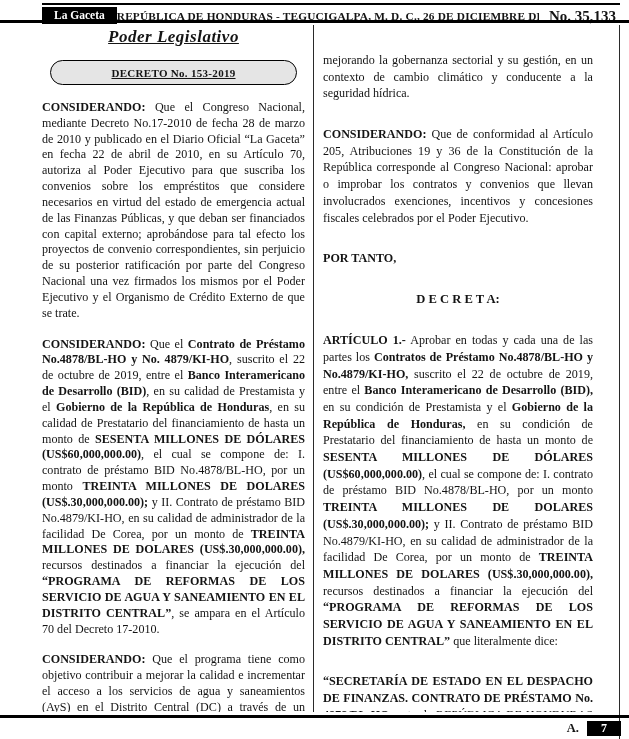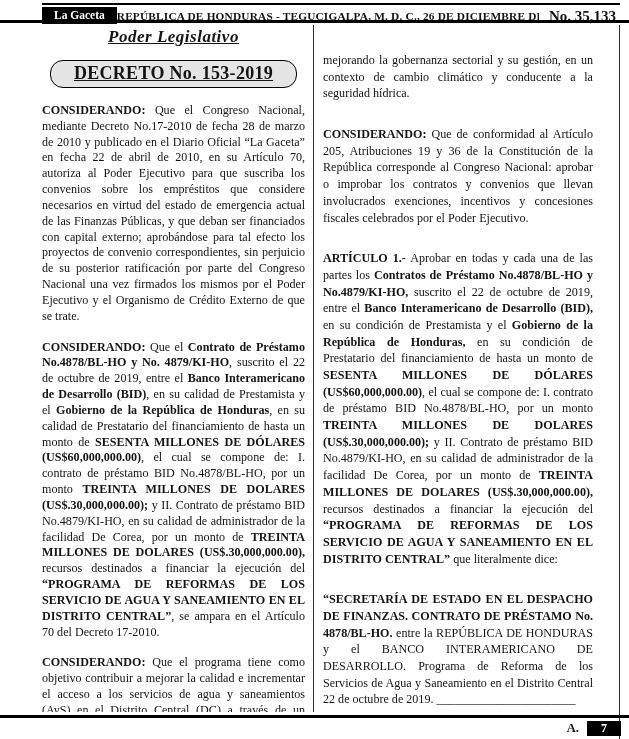--- a/index.html
+++ b/index.html
@@ -39,21 +39,21 @@
 
   .section-title {
     text-align:center; font-size:17px; font-weight:bold; font-style:italic;
     text-decoration:underline; margin:2px 0 0 0; letter-spacing:0.5px;
   }
   .decree-pill {
     margin:13px 8px 0 8px; border:1.5px solid #000; border-radius:13px;
     background:#e5e5e5; text-align:center; padding:2px 0 3px 0;
   }
   .decree-pill span {
-    font-weight:bold; font-size:18px; text-decoration:underline; letter-spacing:0.3px;
+    font-weight:bold; font-size:11px; text-decoration:underline; letter-spacing:0.3px;
   }
 
   p.body {
     font-size:12.1px; text-align:justify; margin-top:15px;
   }
   .col-left  p.body { line-height:1.31; }
   .col-right p.body { line-height:1.38; margin-top:24px; }
 
   p.congress { margin-top:21px; }
   p.first { margin-top:0; }
@@ -93,20 +93,22 @@
       <p class="body"><b>CONSIDERANDO:</b><span> Que el Congreso Nacional, mediante Decreto No.17-2010 de fecha 28 de marzo de 2010 y publicado en el Diario Oficial “La Gaceta” en fecha 22 de abril de 2010, en su Artículo 70, autoriza al Poder Ejecutivo para que suscriba los convenios sobre los empréstitos que considere necesarios en virtud del estado de emergencia actual de las Finanzas Públicas, y que deban ser financiados con capital externo; aprobándose para tal efecto los proyectos de convenio correspondientes, sin perjuicio de su posterior ratificación por parte del Congreso Nacional una vez firmados los mismos por el Poder Ejecutivo y el Organismo de Crédito Externo de que se trate.</span></p>
       <p class="body"><b>CONSIDERANDO:</b><span> Que el </span><b>Contrato de Préstamo No.4878/BL-HO y No. 4879/KI-HO</b><span>, suscrito el 22 de octubre de 2019, entre el </span><b>Banco Interamericano de Desarrollo (BID)</b><span>, en su calidad de Prestamista y el </span><b>Gobierno de la República de Honduras</b><span>, en su calidad de Prestatario del financiamiento de hasta un monto de </span><b>SESENTA MILLONES DE DÓLARES (US$60,000,000.00)</b><span>, el cual se compone de: I. contrato de préstamo BID No.4878/BL-HO, por un monto </span><b>TREINTA MILLONES DE DOLARES (US$.30,000,000.00);</b><span> y II. Contrato de préstamo BID No.4879/KI-HO, en su calidad de administrador de la facilidad De Corea, por un monto de </span><b>TREINTA MILLONES DE DOLARES (US$.30,000,000.00),</b><span> recursos destinados a financiar la ejecución del </span><b>“PROGRAMA DE REFORMAS DE LOS SERVICIO DE AGUA Y SANEAMIENTO EN EL DISTRITO CENTRAL”</b><span>, se ampara en el Artículo 70 del Decreto 17-2010.</span></p>
       <p class="body"><b>CONSIDERANDO:</b><span> Que el programa tiene como objetivo contribuir a mejorar la calidad e incrementar el acceso a los servicios de agua y saneamientos (AyS) en el Distrito Central (DC) a través de un proceso de reformas que permiten consolidar la municipalización de los servicios de AyS</span></p>
     </section>
 
     <div class="col-divider"></div>
 
     <section class="col-right">
       <p class="body first"><span>mejorando la gobernanza sectorial y su gestión, en un contexto de cambio climático y conducente a la seguridad hídrica.</span></p>
       <p class="body"><b>CONSIDERANDO:</b><span> Que de conformidad al Artículo 205, Atribuciones 19 y 36 de la Constitución de la República corresponde al Congreso Nacional: aprobar o improbar los contratos y convenios que llevan involucrados exenciones, incentivos y concesiones fiscales celebrados por el Poder Ejecutivo.</span></p>
+      <p class="body por-tanto"><b>POR TANTO,</b></p>
+      <p class="body decreta"><b>D E C R E T A:</b></p>
       <p class="body"><b>ARTÍCULO 1.-</b><span> Aprobar en todas y cada una de las partes los </span><b>Contratos de Préstamo No.4878/BL-HO y No.4879/KI-HO,</b><span> suscrito el 22 de octubre de 2019, entre el </span><b>Banco Interamericano de Desarrollo (BID),</b><span> en su condición de Prestamista y el </span><b>Gobierno de la República de Honduras,</b><span> en su condición de Prestatario del financiamiento de hasta un monto de </span><b>SESENTA MILLONES DE DÓLARES (US$60,000,000.00)</b><span>, el cual se compone de: I. contrato de préstamo BID No.4878/BL-HO, por un monto </span><b>TREINTA MILLONES DE DOLARES (US$.30,000,000.00);</b><span> y II. Contrato de préstamo BID No.4879/KI-HO, en su calidad de administrador de la facilidad De Corea, por un monto de </span><b>TREINTA MILLONES DE DOLARES (US$.30,000,000.00),</b><span> recursos destinados a financiar la ejecución del </span><b>“PROGRAMA DE REFORMAS DE LOS SERVICIO DE AGUA Y SANEAMIENTO EN EL DISTRITO CENTRAL”</b><span> que literalmente dice:</span></p>
       <p class="body"><b>“SECRETARÍA DE ESTADO EN EL DESPACHO DE FINANZAS. CONTRATO DE PRÉSTAMO No. 4878/BL-HO.</b><span> entre la REPÚBLICA DE HONDURAS y el BANCO INTERAMERICANO DE DESARROLLO. Programa de Reforma de los Servicios de Agua y Saneamiento en el Distrito Central 22 de octubre de 2019. _______________________</span></p>
 
     </section>
 
   </main>
 
   <div class="page-edge"></div>
 
   <div class="rule-thick-bottom"></div>

